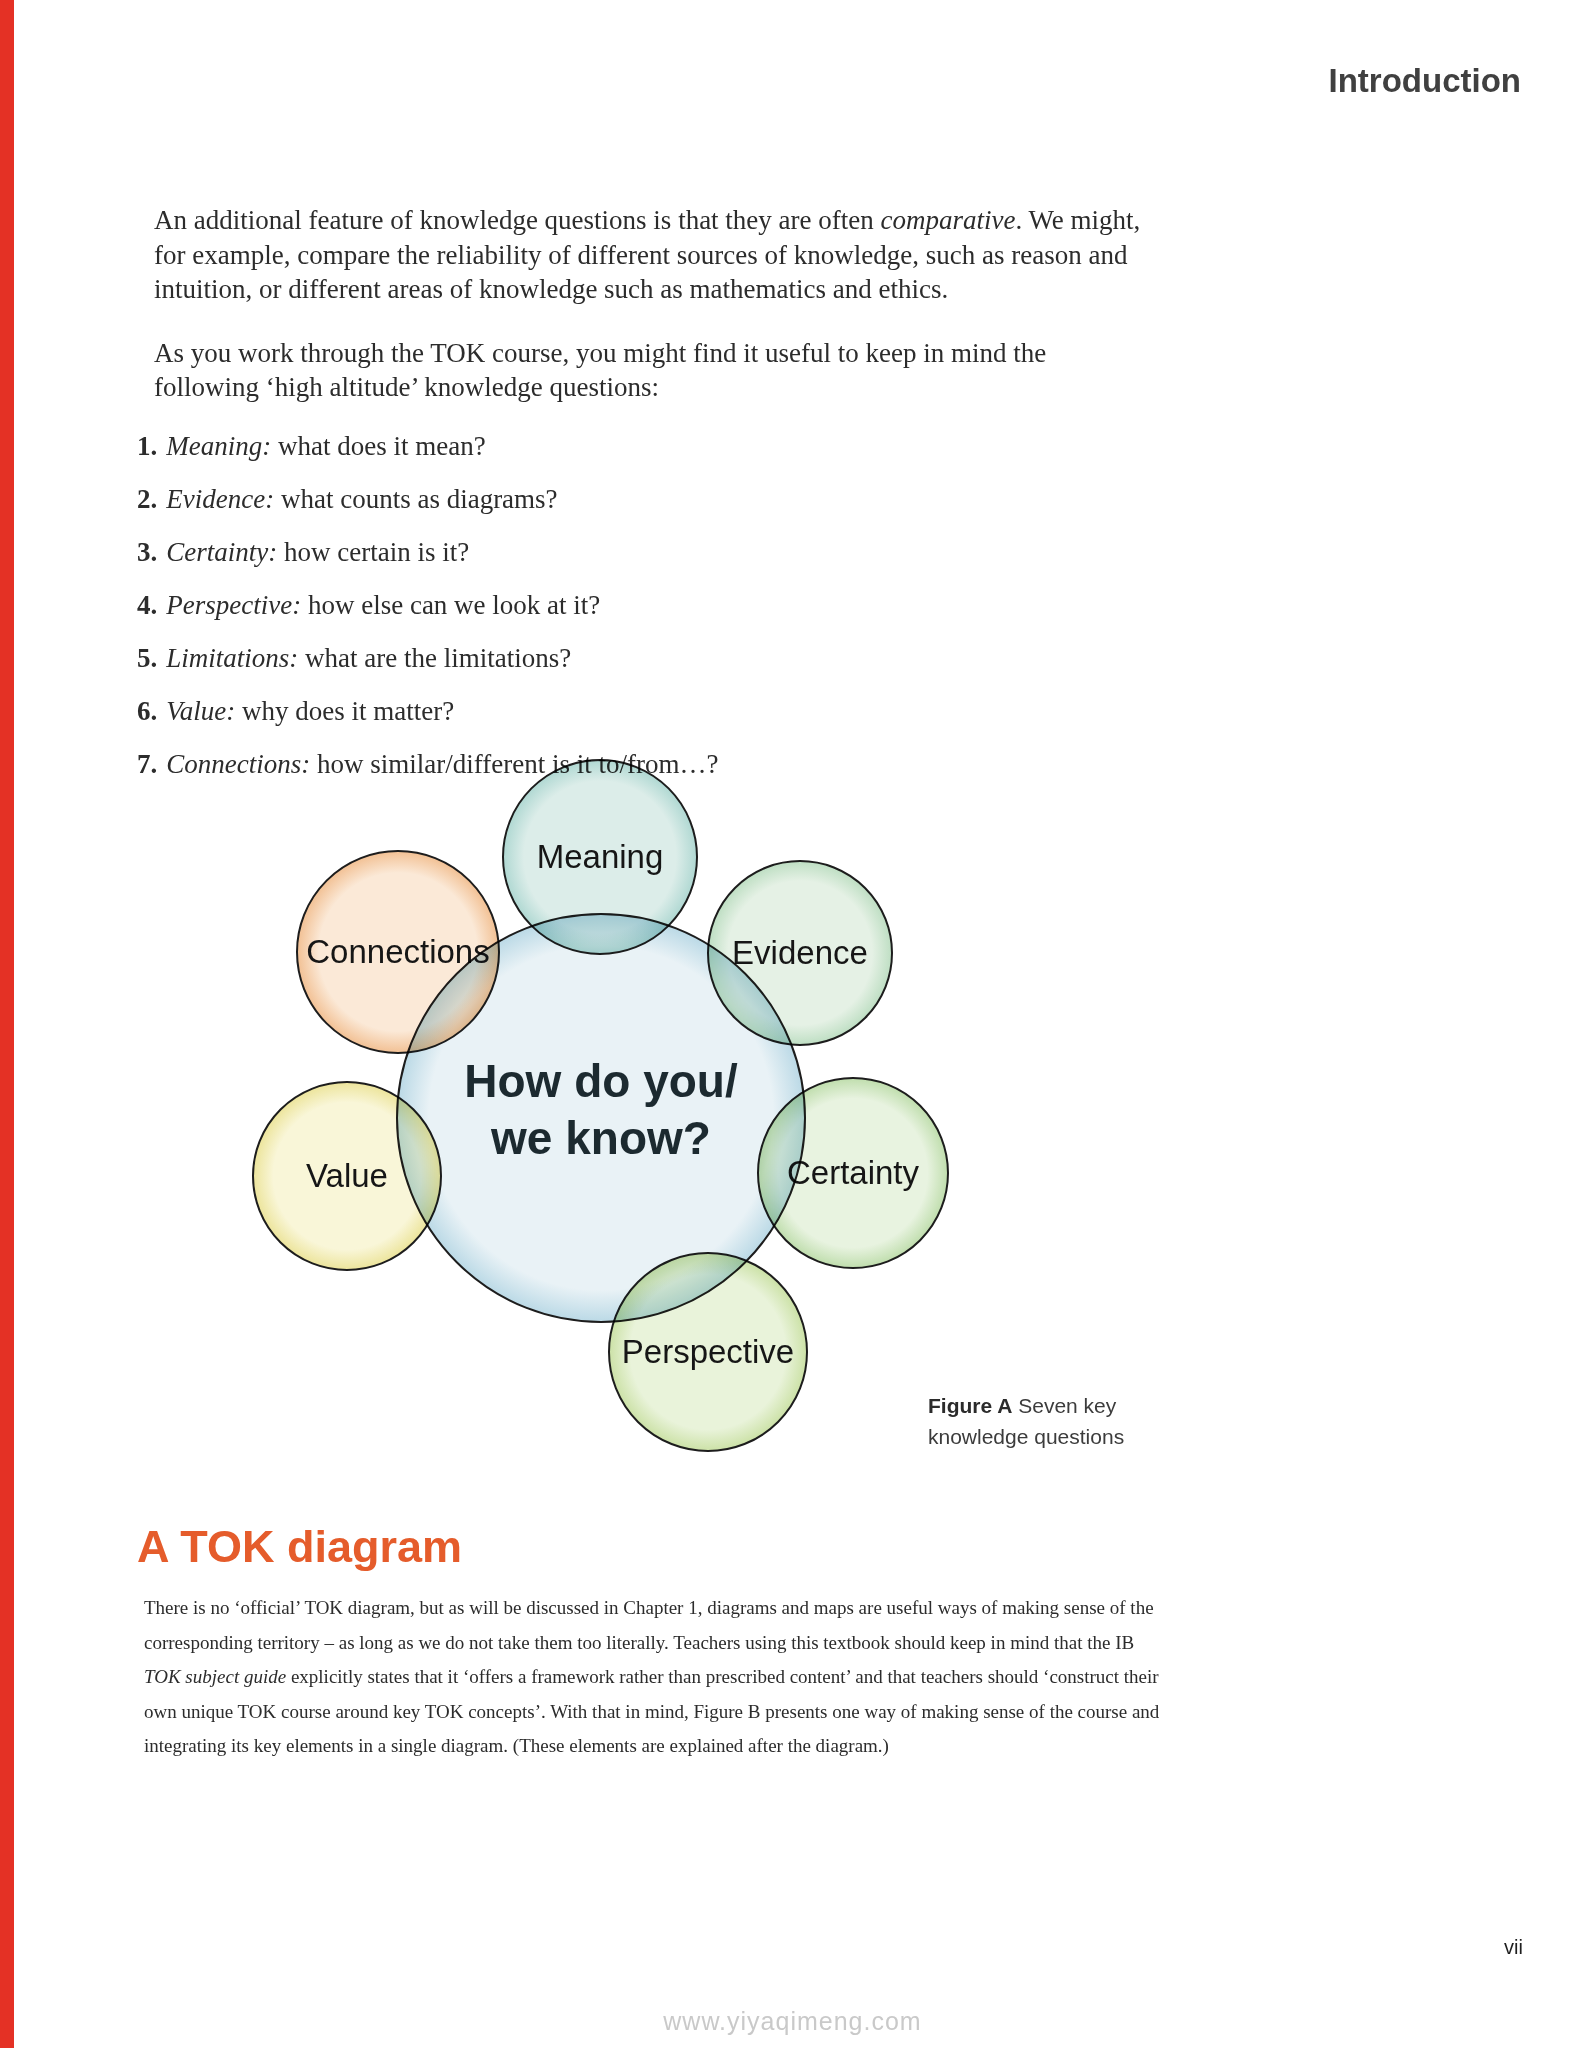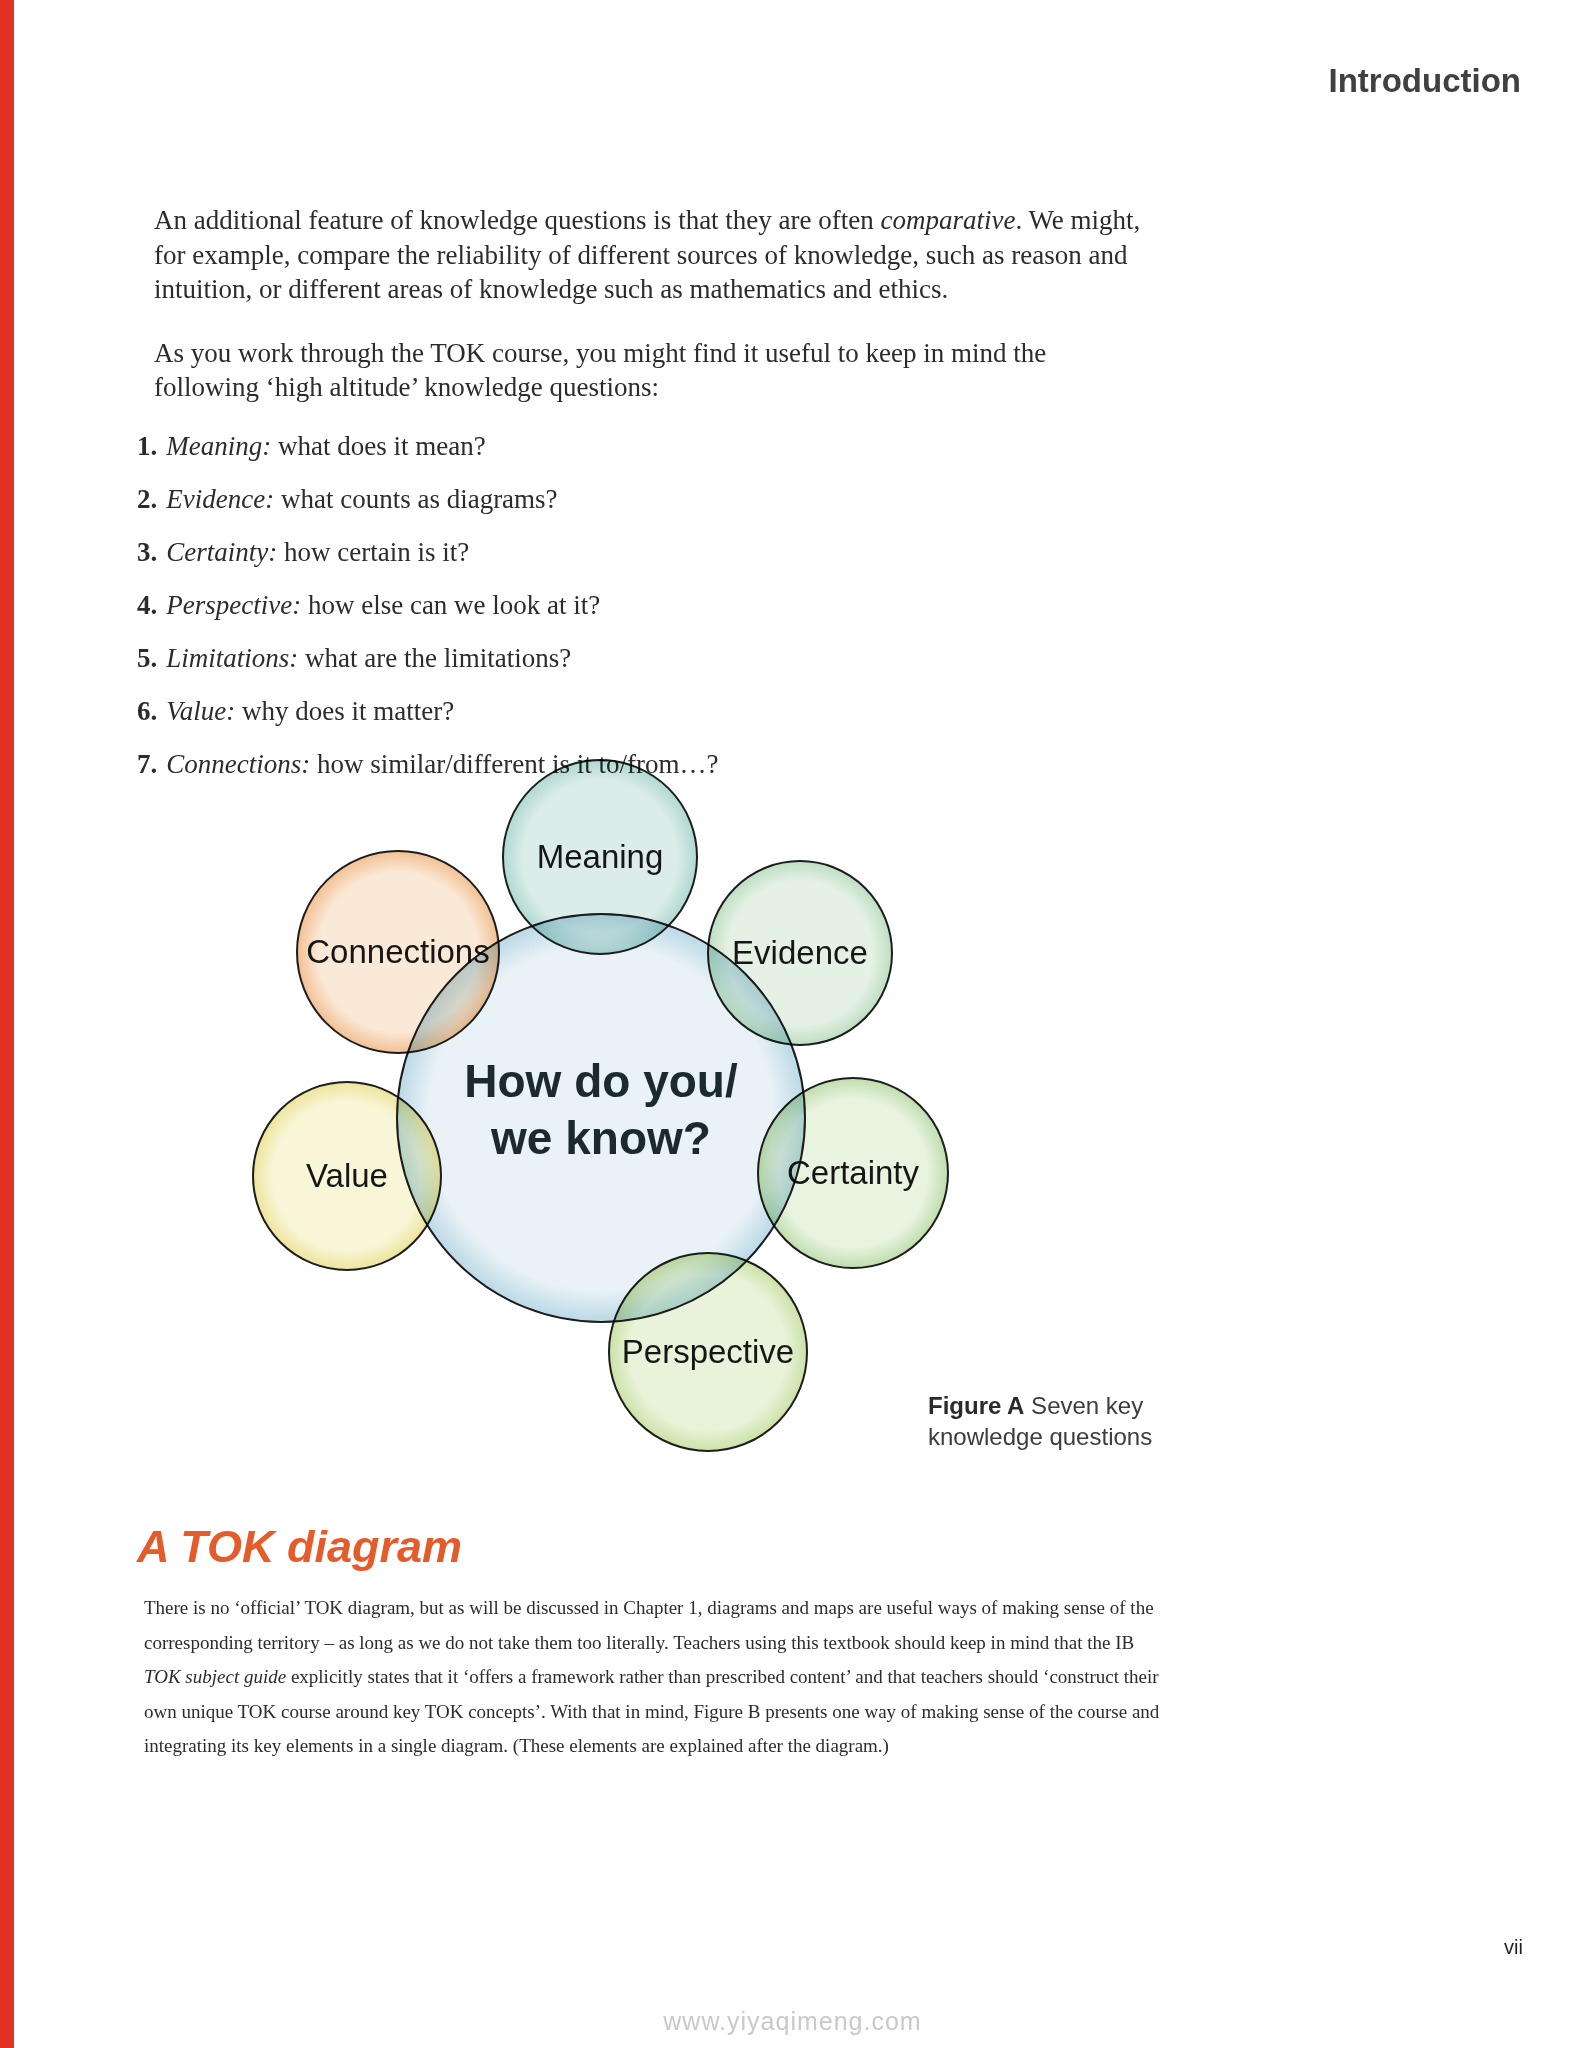--- a/index.html
+++ b/index.html
@@ -49,21 +49,21 @@
     z-index:2;
   }
   .central-text{
     font-size:46px;line-height:57px;font-weight:bold;color:#1c2a30;
     transform:translateY(-8px);
   }
   .node-label{font-size:33px;color:#161616;}
   .fig-caption{
     position:absolute;left:928px;top:1390px;width:240px;
     font-family:"Liberation Sans", sans-serif;
-    font-size:24px;line-height:31px;color:#3c3c3c;
+    font-size:21px;line-height:31px;color:#3c3c3c;
   }
   .fig-caption b{color:#2b2b2b;}
   .section{position:absolute;left:137px;top:1522px;width:1035px;}
   .section h2{
     margin:0 0 19px 0;
     font-family:"Liberation Sans", sans-serif;
     font-weight:bold;font-size:45px;line-height:50px;
     color:#e55c2b;
   }
   .section p{margin:7px;font-size:19px;line-height:34.5px;}
@@ -126,21 +126,21 @@
       <span class="node-label">Certainty</span>
     </div>
     <div class="circle node" style="left: 608px; top: 1252px; width: 200px; height: 200px; --fill: #e9f3da; --rim: #a8cc68;">
       <span class="node-label">Perspective</span>
     </div>
   </div>
 
   <div class="fig-caption"><b>Figure A</b><span> Seven key knowledge questions</span></div>
 
   <div class="section">
-    <h2 style="color: rgb(229, 92, 43); font-style: italic;">A TOK diagram</h2>
+    <h2 style="color: rgb(229, 92, 43);">A TOK diagram</h2>
     <p><span>There is no ‘official’ TOK diagram, but as will be discussed in Chapter 1, diagrams and maps are useful ways of making sense of the corresponding territory – as long as we do not take them too literally. Teachers using this textbook should keep in mind that the IB </span><i>TOK subject guide</i><span> explicitly states that it ‘offers a framework rather than prescribed content’ and that teachers should ‘construct their own unique TOK course around key TOK concepts’. With that in mind, Figure B presents one way of making sense of the course and integrating its key elements in a single diagram. (These elements are explained after the diagram.)</span></p>
   </div>
 
   <div class="page-num">vii</div>
 
   <div class="watermark" style="color: rgb(201, 201, 201);">www.yiyaqimeng.com</div>
 
 </div>
 
 </body></html>

